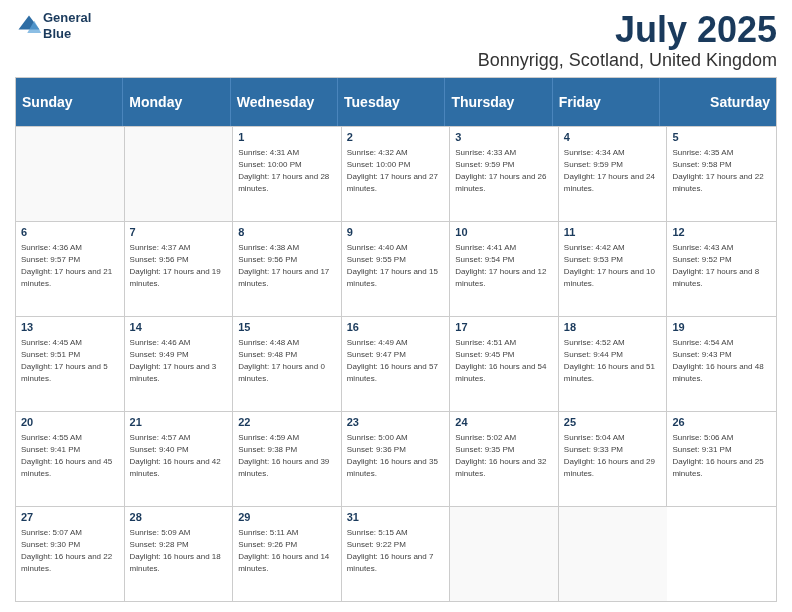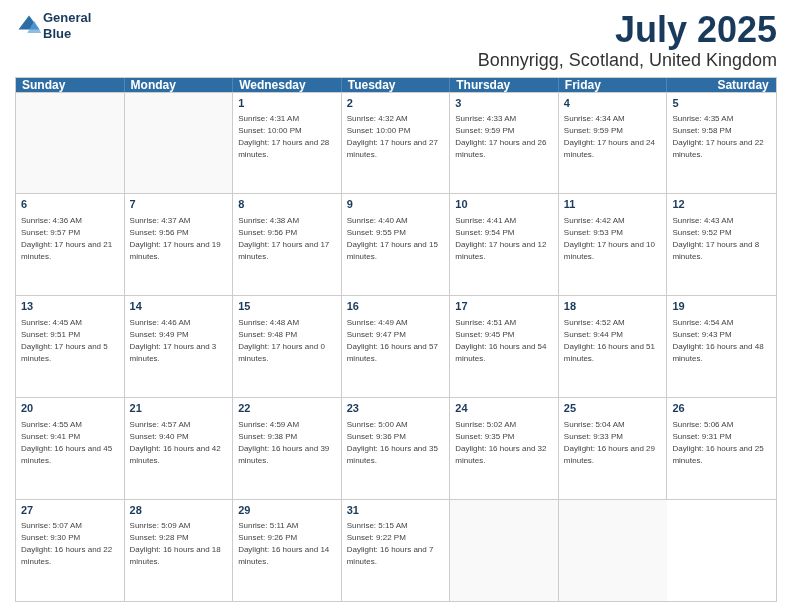--- a/index.html
+++ b/index.html
@@ -57,23 +57,23 @@
       flex-direction: column;
       border: 1px solid #ccc;
     }
     .cal-header-row {
       display: grid;
       grid-template-columns: repeat(7, 1fr);
       background: #2e6da4;
     }
     .cal-header-cell {
       color: #fff;
-      font-size: 12px;
+      font-size: 14px;
       font-weight: bold;
-      padding: 0 6px;
+      padding: 16px 6px;
       text-align: left;
       border-right: 1px solid #4a85bc;
     }
     .cal-header-cell:last-child { border-right: none; margin-left: 44px; }
     .cal-body {
       flex: 1;
       display: flex;
       flex-direction: column;
     }
     .cal-row {

